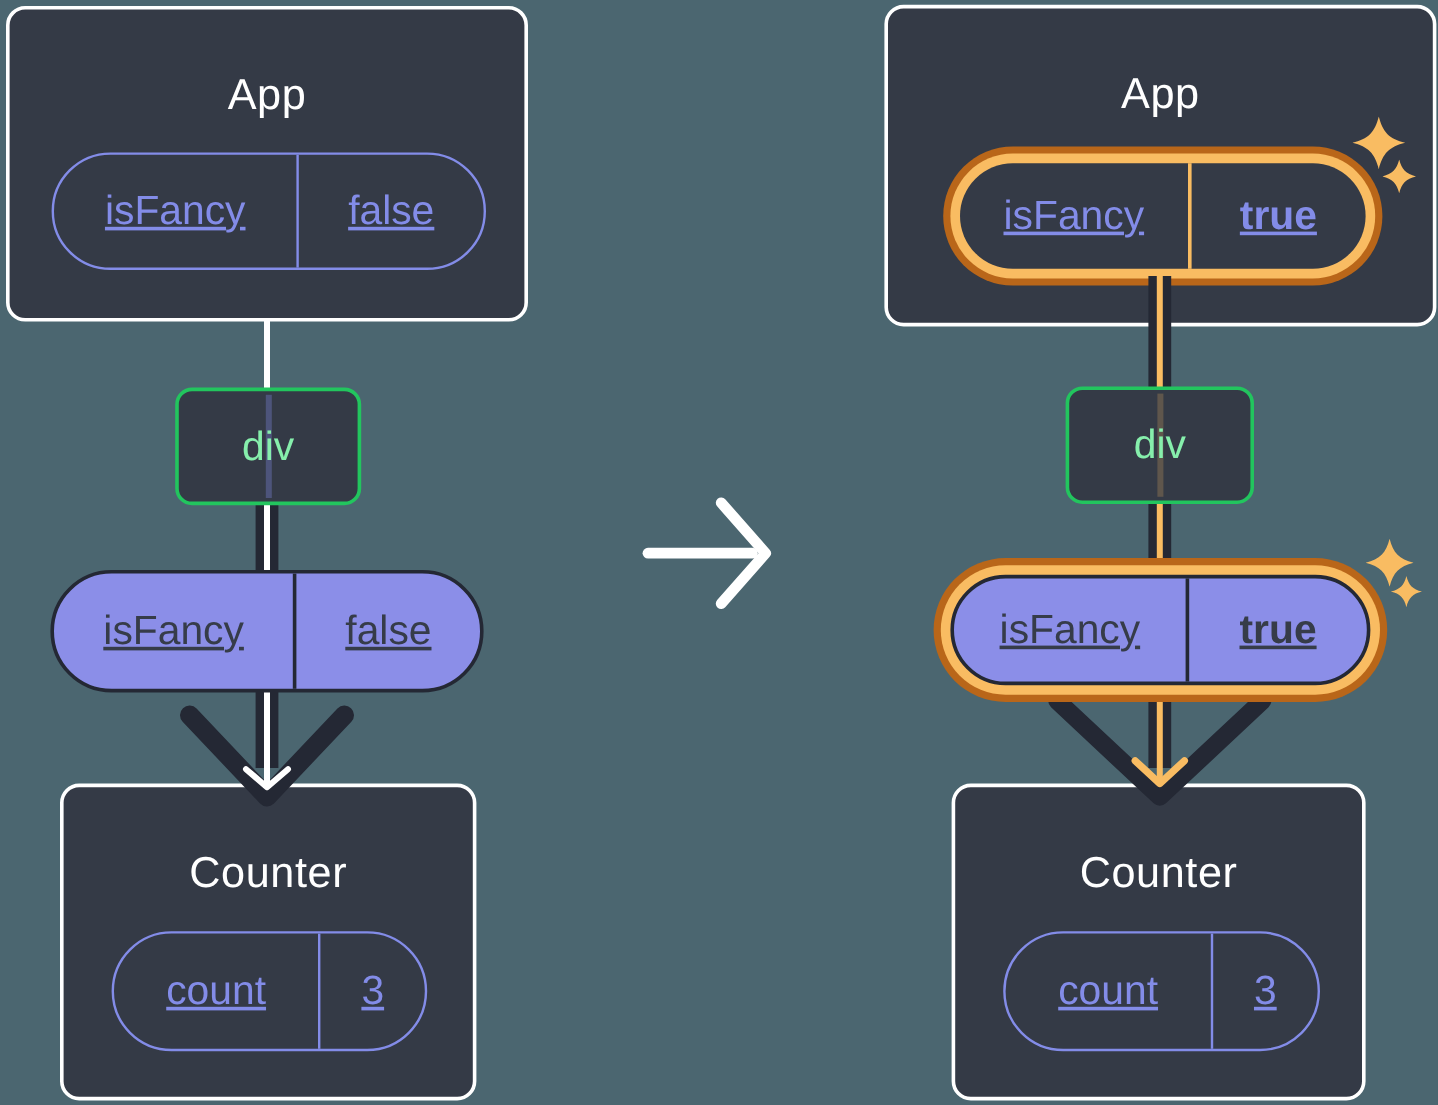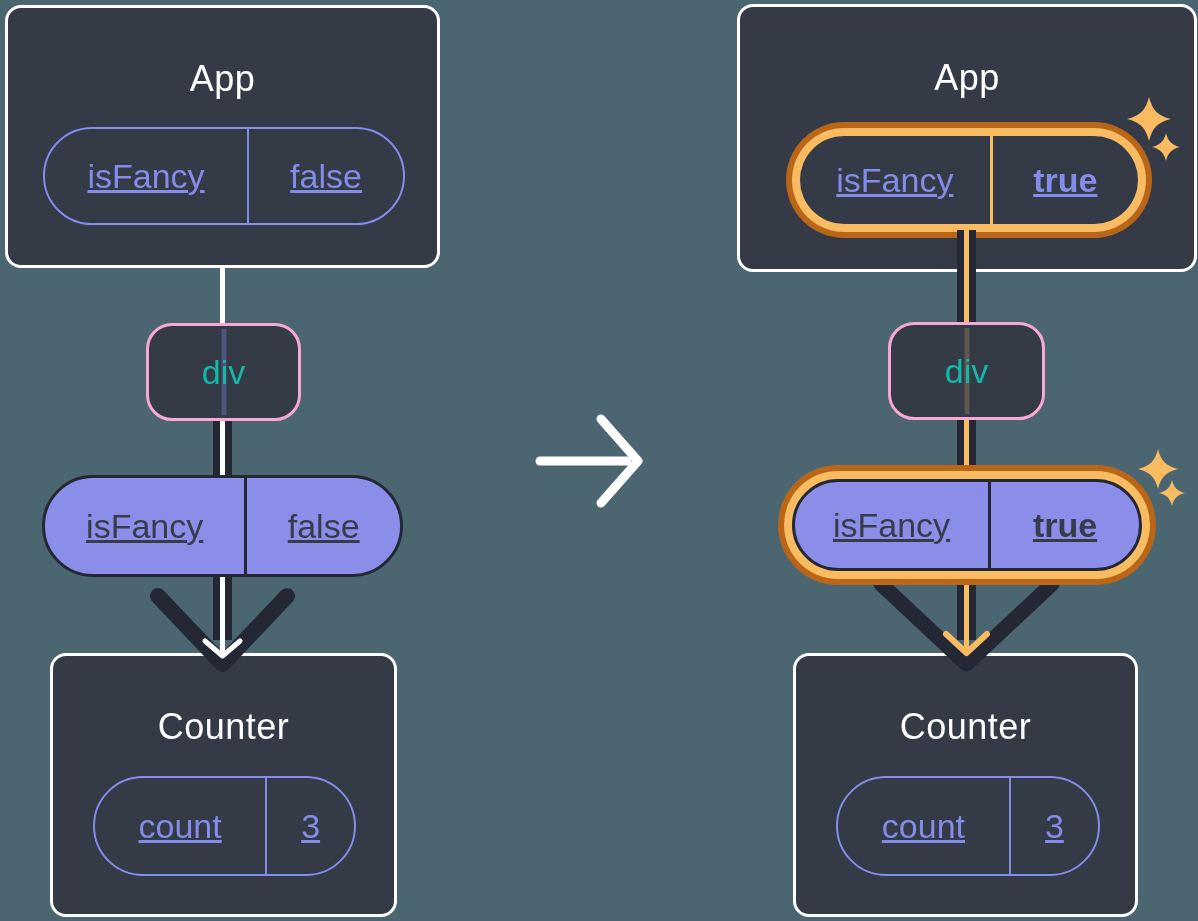--- a/index.html
+++ b/index.html
@@ -50,23 +50,23 @@
   .ring-pill.int-dark   { background:#343A46; color:#838CE8; }
   .ring-pill.int-dark .key   { width:57%; border-right:3px solid #F9BC62; }
   .ring-pill.int-purple { background:#8B8EE8; color:#363C49; border:3px solid #242834; }
   .ring-pill.int-purple .key { width:57%; border-right:3px solid #242834; }
   .ring-pill .val { flex:1; }
   .val-bold { font-weight:700; }
 
   
   .node-box {
     position:absolute; background:#343A46;
-    border:3px solid #f9a8d4; border-radius:26px;
+    border:3px solid #22c55e; border-radius:14px;
     display:flex; align-items:center; justify-content:center;
-    color:#14b8a6; font-size:34px; font-weight:500;
+    color:#86efac; font-size:34px; font-weight:500;
   }
   .node-box .stripe {
     position:absolute; top:3px; bottom:3px; left:50%;
     width:5px; transform:translateX(-50%);
   }
   .stripe-purple { background:rgba(131,140,232,0.33); }
   .stripe-orange { background:rgba(249,188,98,0.22); }
   .node-box .lbl { position:relative; }
 
   .edges { position:absolute; left:0; top:0; pointer-events:none; }

